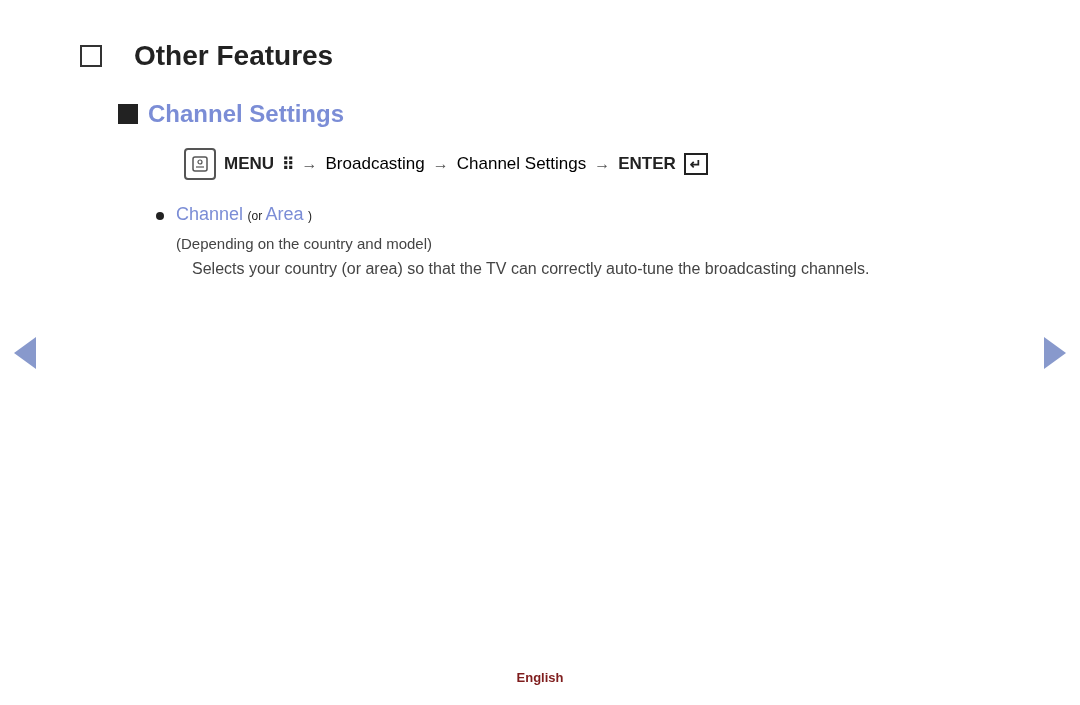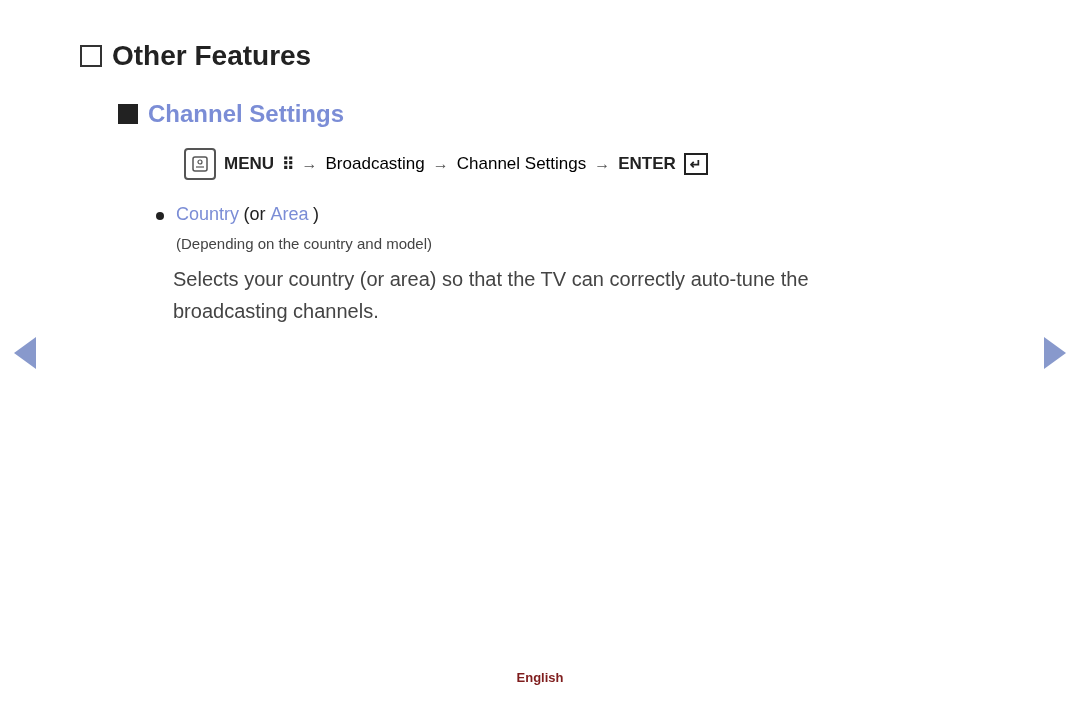--- a/index.html
+++ b/index.html
@@ -18,21 +18,21 @@
     }
 
     .main-content {
       padding: 40px 80px 40px 80px;
       max-width: 960px;
     }
 
     .section-title {
       display: flex;
       align-items: center;
-      gap: 10px;
+      gap: 32px;
       margin-bottom: 28px;
     }
 
     .section-checkbox {
       width: 22px;
       height: 22px;
       border: 2px solid #333;
       display: inline-flex;
       align-items: center;
       justify-content: center;
@@ -153,35 +153,35 @@
       flex-shrink: 0;
     }
 
     .bullet-title {
       font-size: 18px;
       color: #7b8dd6;
       font-weight: 500;
     }
 
     .bullet-title-paren {
-      font-size: 18px;
+      font-size: 12px;
       color: #222;
     }
 
     .bullet-desc-secondary {
       font-size: 15px;
       color: #444;
       margin-left: 20px;
-      margin-bottom: 11px;
+      margin-bottom: 4px;
     }
 
     .bullet-desc-main {
-      font-size: 20px;
+      font-size: 16px;
       color: #444;
-      margin-left: 17px;
+      margin-left: 36px;
       line-height: 1.6;
       max-width: 820px;
     }
 
     .nav-arrow-left {
       position: absolute;
       left: 10px;
       top: 50%;
       transform: translateY(-50%);
       width: 30px;
@@ -263,21 +263,21 @@
       <span class="menu-link">Channel Settings</span>
       <span class="menu-arrow">→</span>
       <span class="enter-label">ENTER</span>
       <span class="enter-icon">↵</span>
     </div>
 
     <div class="bullet-section">
       <div class="bullet-item">
         <div class="bullet-dot"></div>
         <div>
-          <span class="bullet-title">Country</span>
+          <span class="bullet-title">Channel</span>
           <span class="bullet-title-paren"> (or </span>
           <span class="bullet-title">Area</span>
           <span class="bullet-title-paren">)</span>
         </div>
       </div>
       <p class="bullet-desc-secondary">(Depending on the country and model)</p>
       <p class="bullet-desc-main">Selects your country (or area) so that the TV can correctly auto-tune the broadcasting channels.</p>
     </div>
   </div>
 </div>

